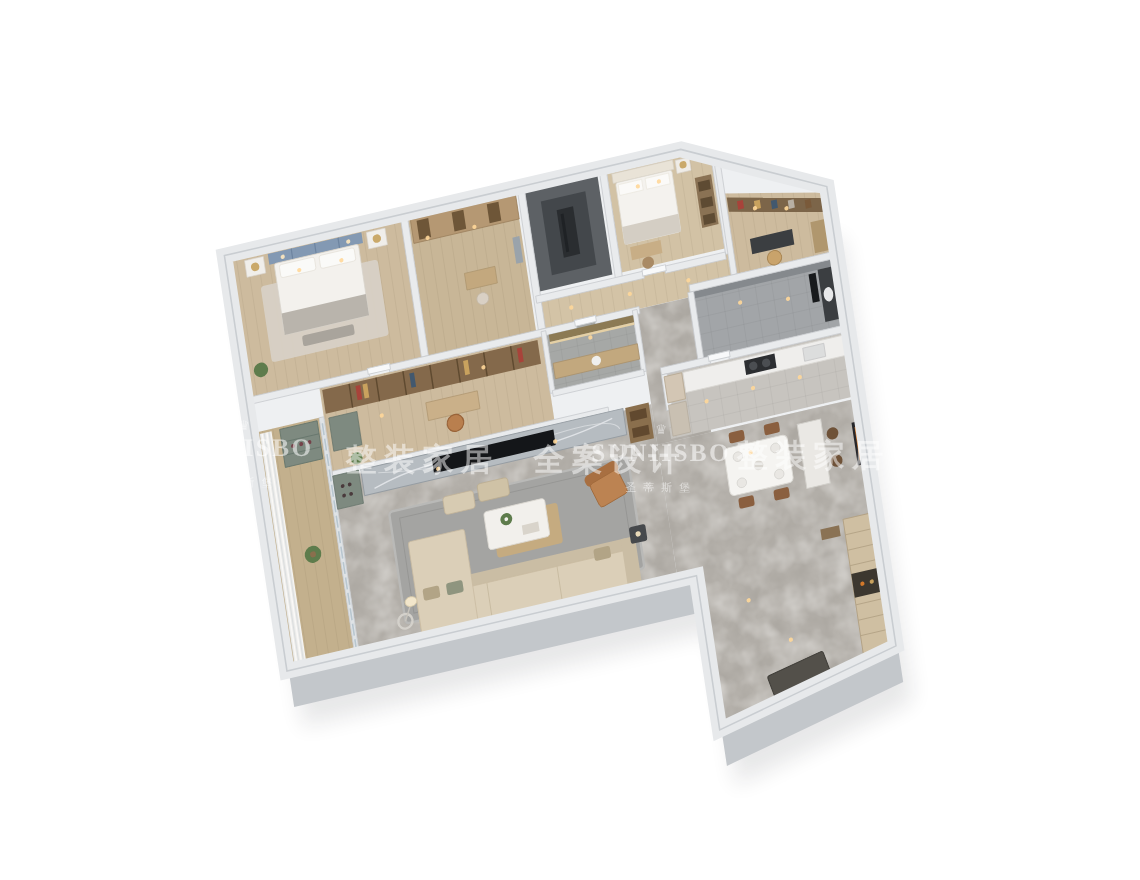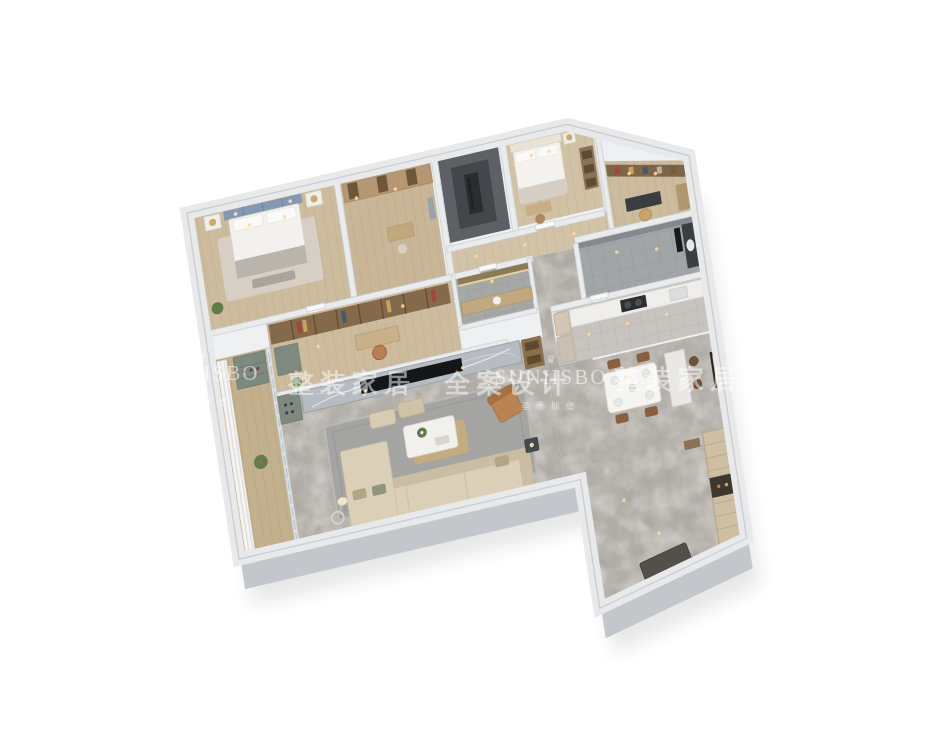--- a/index.html
+++ b/index.html
@@ -8,21 +8,21 @@
     font-family:"Liberation Sans",sans-serif;position:relative;
   }
   #stage{position:absolute;left:0;top:0;width:950px;height:733px;}
   svg{display:block;}
   .wm{
     position:absolute;pointer-events:none;color:rgba(255,255,255,0.55);
     font-family:"Liberation Serif",serif;user-select:none;white-space:nowrap;
   }
   .wm-logo{width:130px;text-align:center;line-height:1.05;}
   .wm-logo .crown{font-size:11px;display:block;opacity:.9;}
-  .wm-logo .latin{font-size:21px;font-weight:normal;letter-spacing:2px;display:block;}
+  .wm-logo .latin{font-size:21px;font-weight:bold;letter-spacing:2px;display:block;}
   .wm-logo .cn{font-size:9px;letter-spacing:6px;display:block;margin-top:14px;}
   .wm-slogan{font-size:26px;letter-spacing:6px;word-spacing:16px;font-weight:bold;opacity:.92;}
 </style>
 </head>
 <body>
 
 <div id="stage">
 
 <svg width="950" height="733" viewBox="0 0 950 733">
   <defs>

